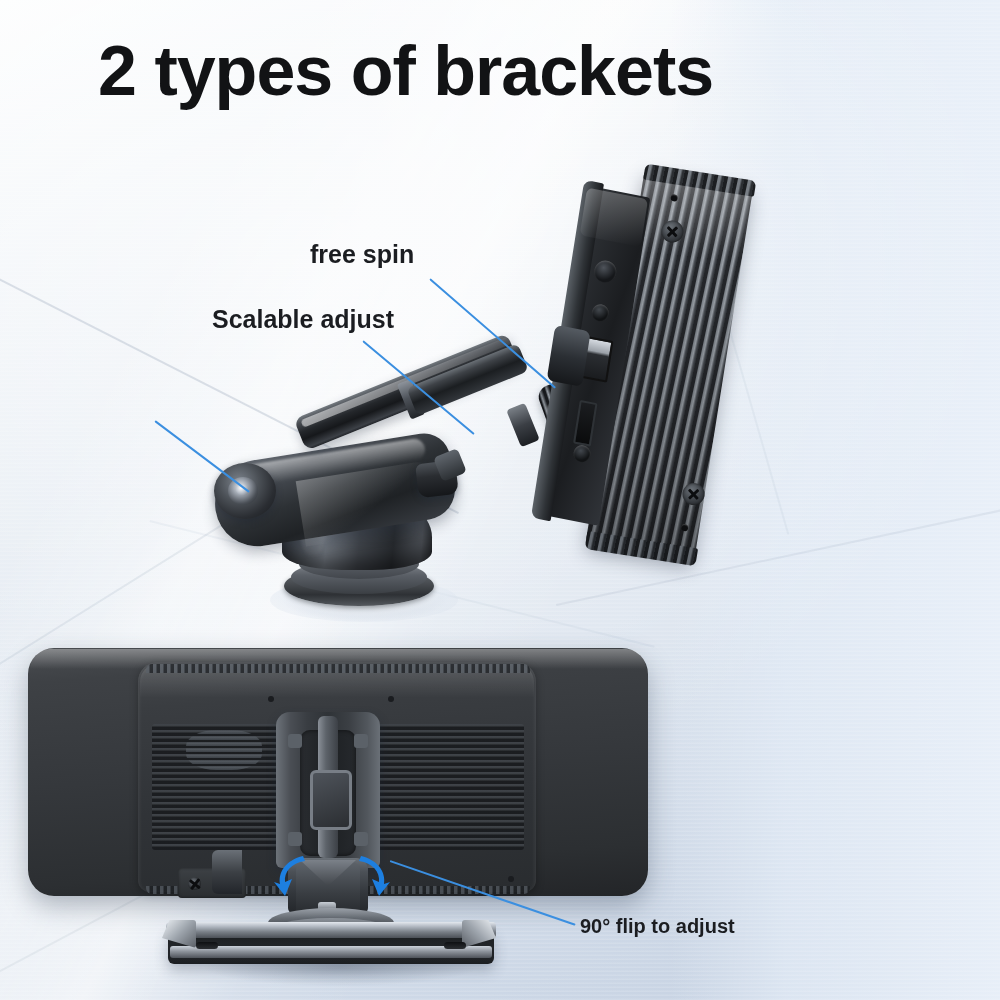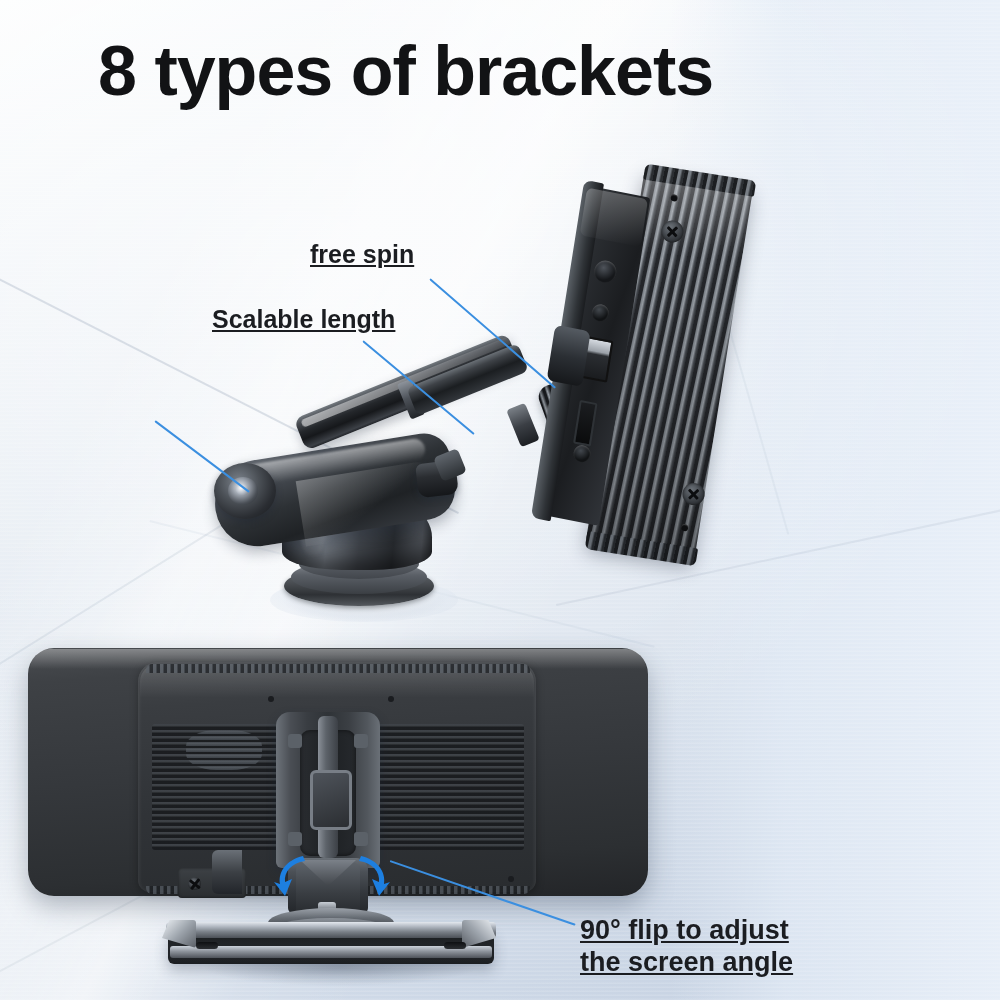--- a/index.html
+++ b/index.html
@@ -47,26 +47,26 @@
     letter-spacing:-1px;line-height:1;white-space:nowrap;
     font-stretch:condensed;
   }
   .subtitle{
     position:absolute;left:218px;top:128px;
     font-size:31px;font-weight:400;color:#23262b;
     line-height:1;white-space:nowrap;
   }
   .callout{
     position:absolute;font-weight:700;color:#1b1d21;
-    line-height:1.18;white-space:nowrap;text-decoration:underline;
+    line-height:1.18;white-space:nowrap;
   }
   .c-freespin{left:310px;top:240px;font-size:25px;}
   .c-scalable{left:212px;top:305px;font-size:25px;}
   .c-rotated{left:38px;top:388px;font-size:25px;}
-  .c-flip{left:580px;top:915px;font-size:27px;white-space:normal;width:260px;}
+  .c-flip{left:580px;top:915px;font-size:20px;white-space:normal;width:260px;}
 
   
   .lead{position:absolute;height:2px;background:#3b8fe0;transform-origin:0 50%;border-radius:1px;}
 
   
   .dev-shadow{position:absolute;border-radius:50%;background:radial-gradient(closest-side,rgba(60,75,95,.30),rgba(60,75,95,0) 72%);}
 
   
   #upper{position:absolute;left:0;top:0;width:1000px;height:660px;}
 
@@ -570,22 +570,21 @@
     <div class="plate-wing-r"></div>
     <div class="plate-slotmark" style="left:196px;top:312px;"></div>
     <div class="plate-slotmark" style="left:444px;top:312px;"></div>
   </div>
 
   <div class="lead" style="left:430px;top:278px;width:166px;transform:rotate(41deg);"></div>
   <div class="lead" style="left:363px;top:340px;width:145px;transform:rotate(40deg);"></div>
   <div class="lead" style="left:155px;top:420px;width:118px;transform:rotate(37deg);"></div>
   <div class="lead" style="left:390px;top:860px;width:196px;transform:rotate(19deg);"></div>
 
-  <div class="title">8 types of brackets</div>
+  <div class="title">2 types of brackets</div>
 
   <div class="callout c-freespin">free spin</div>
-  <div class="callout c-scalable">Scalable length</div>
+  <div class="callout c-scalable">Scalable adjust</div>
   <div class="callout c-flip">
     <div>90° flip to adjust</div>
-    <div>the screen angle</div>
   </div>
 
 </div>
 
 </body></html>

